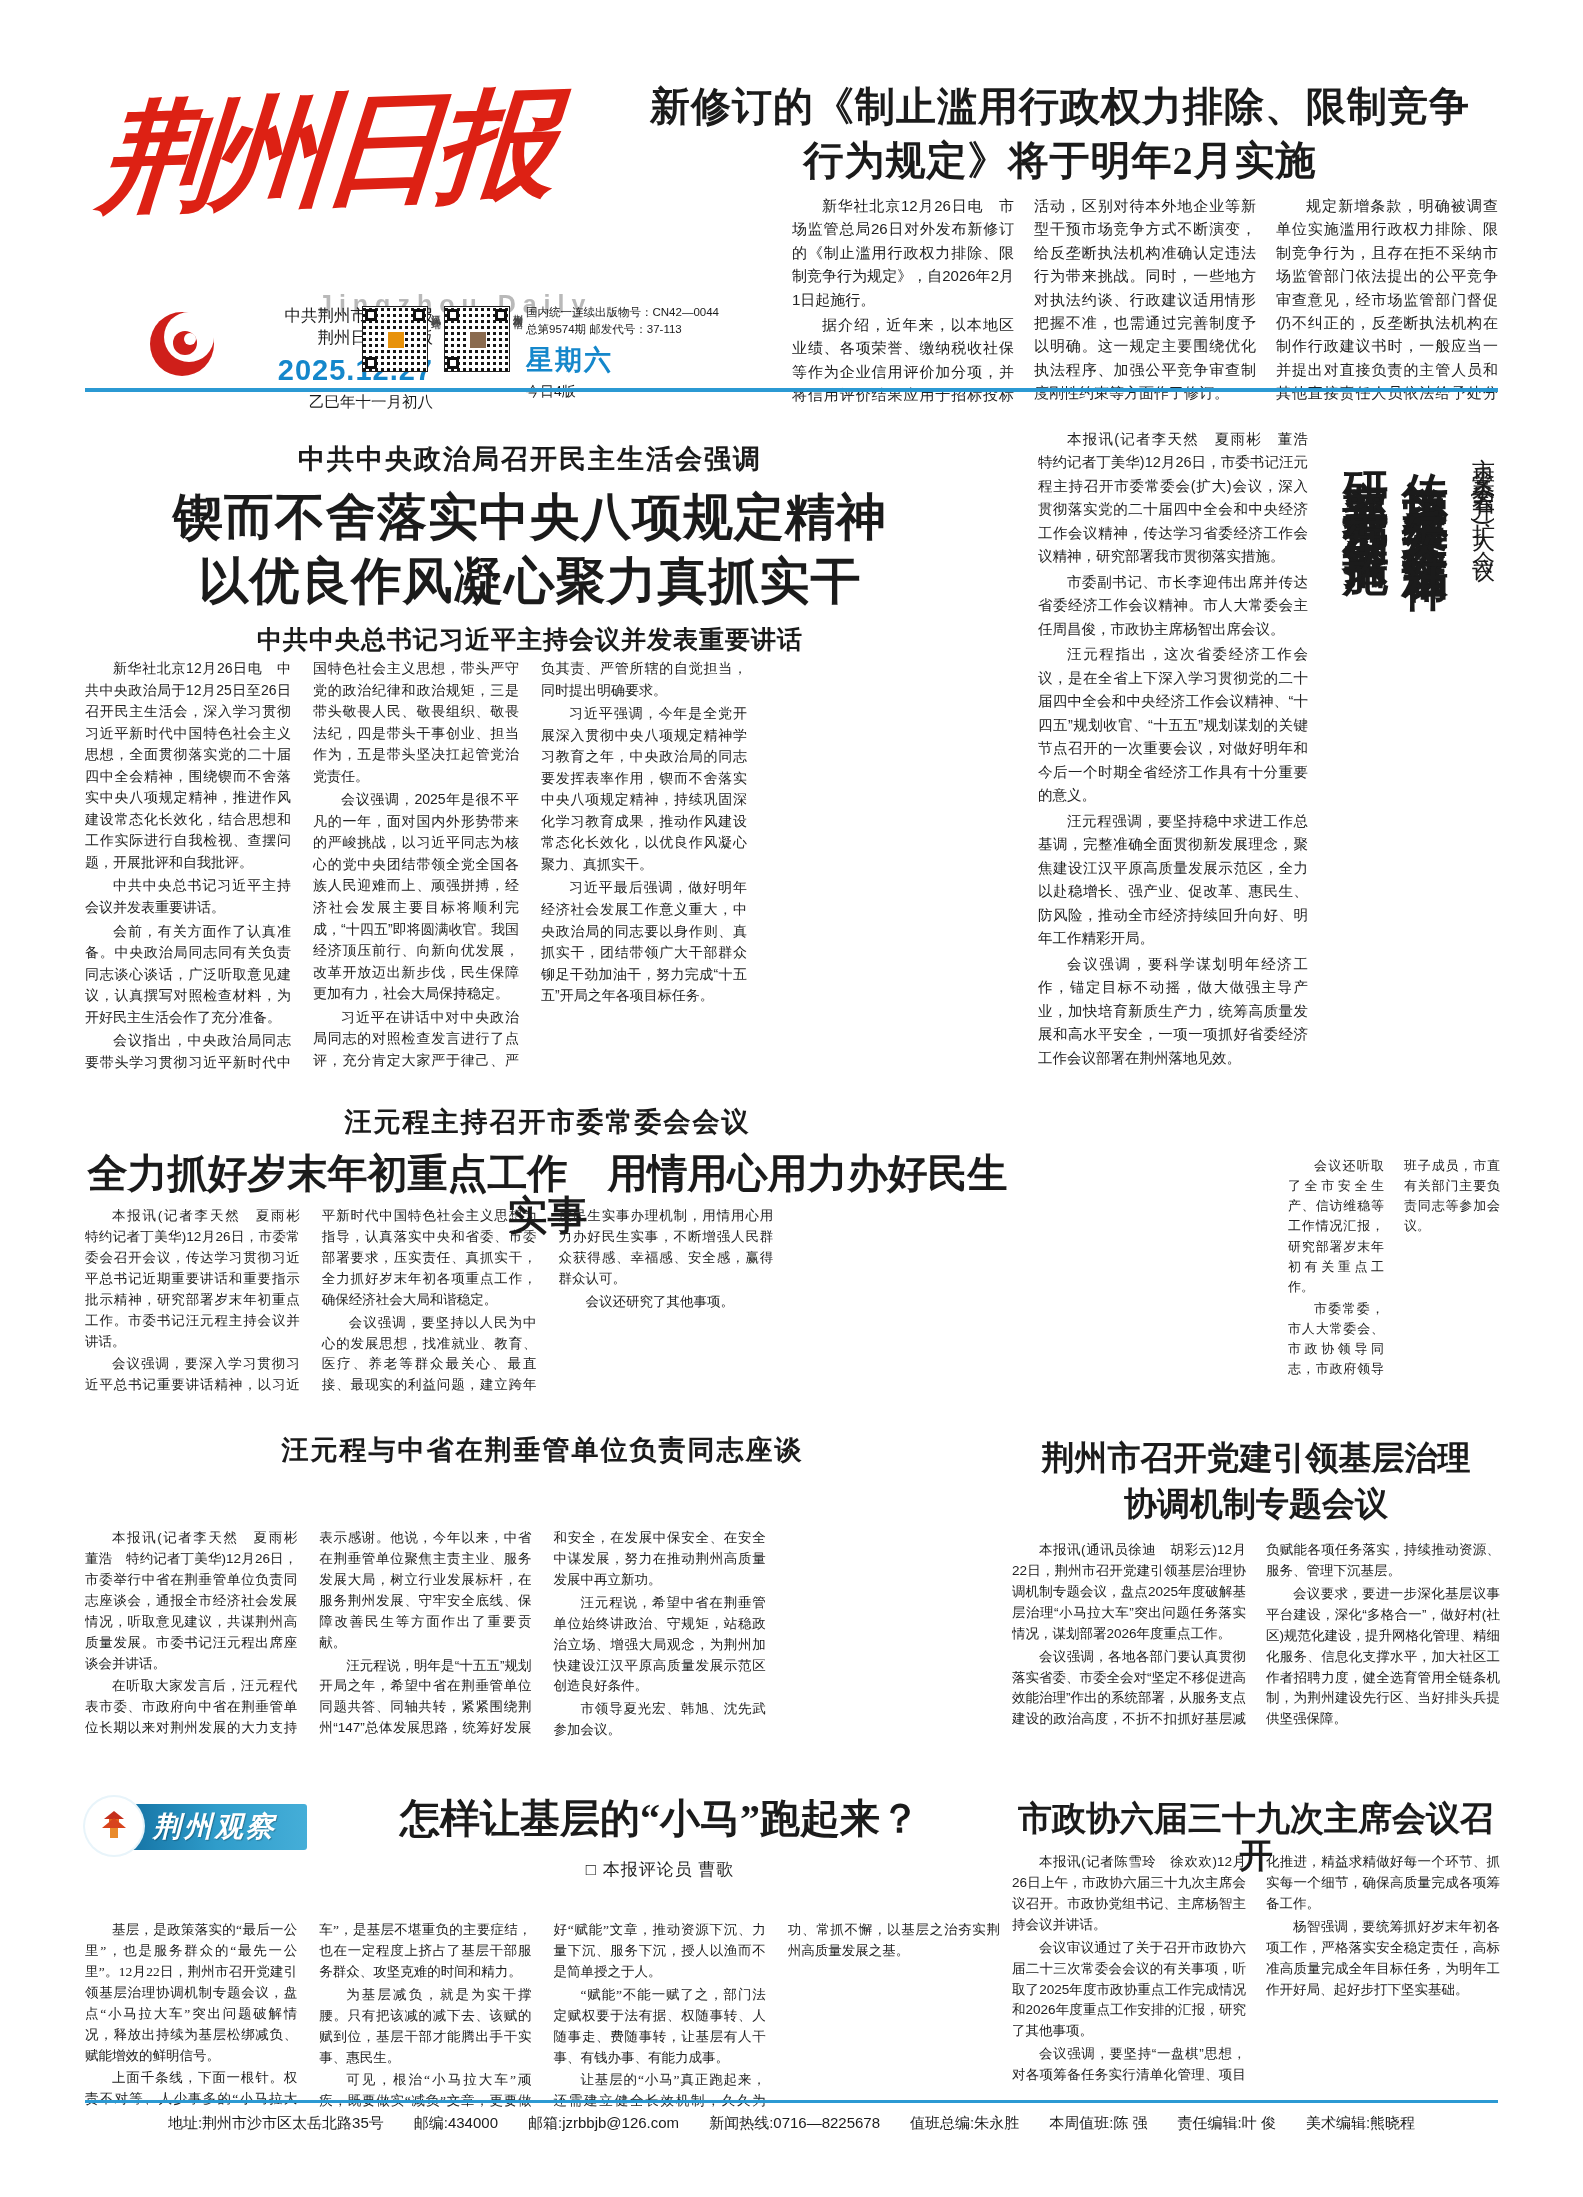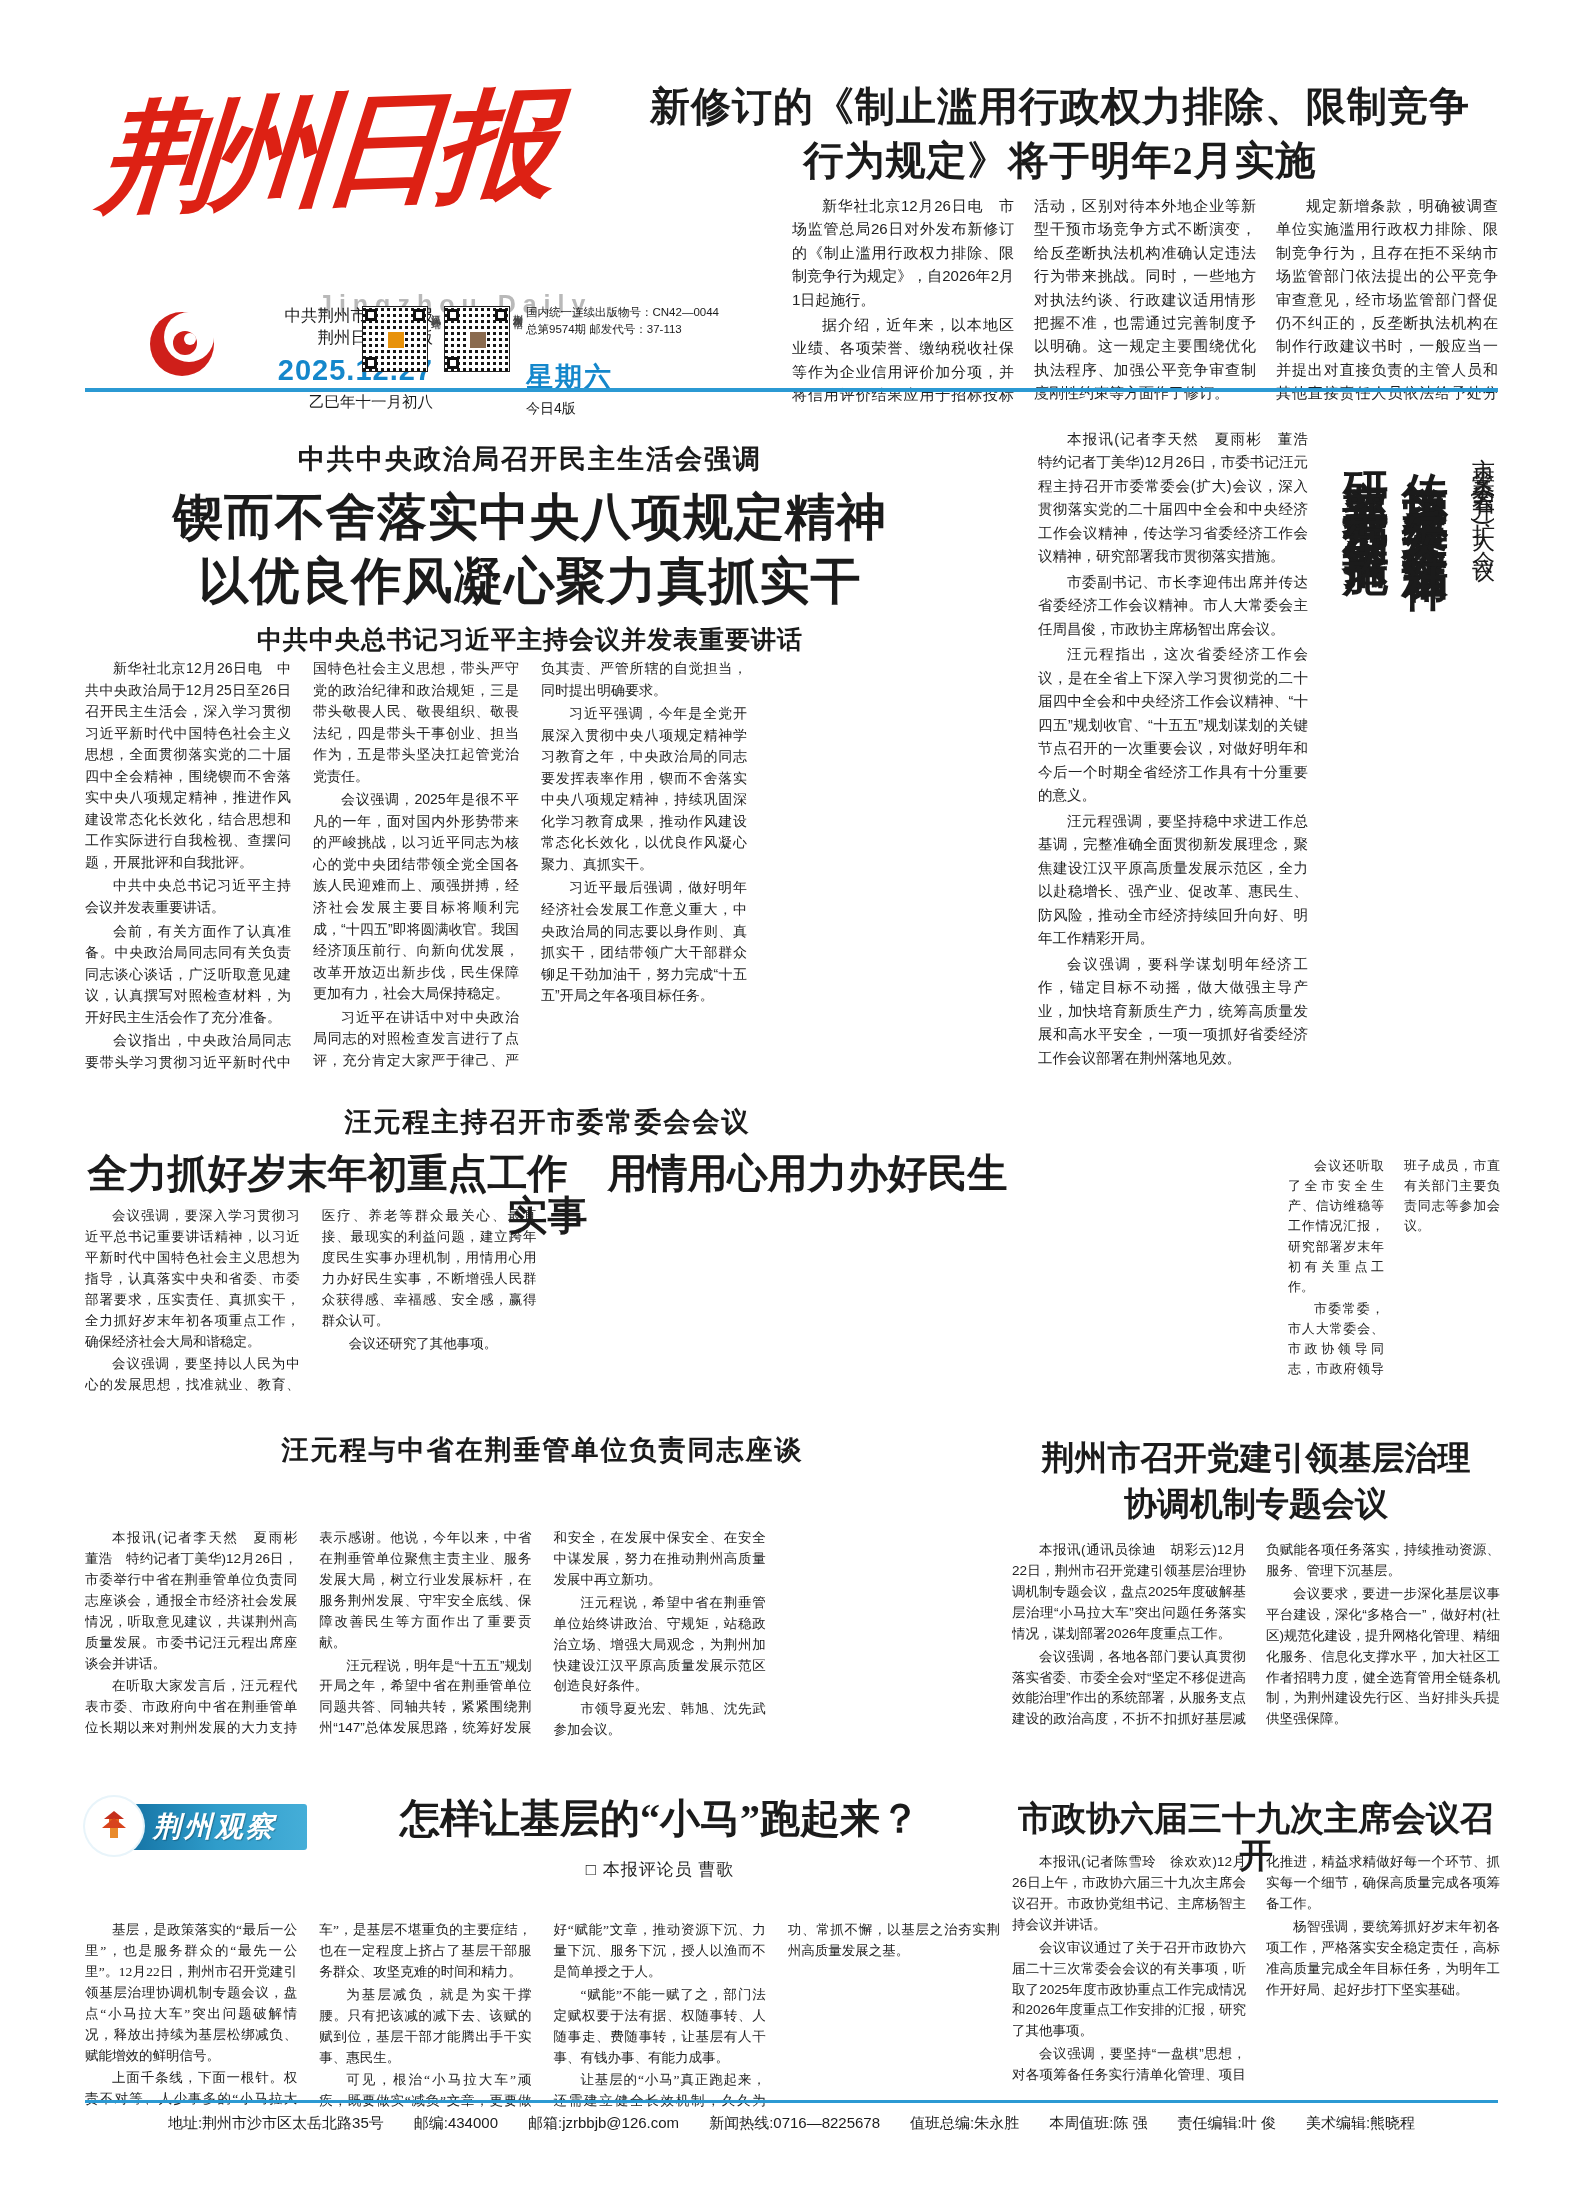--- a/index.html
+++ b/index.html
@@ -19,21 +19,21 @@
   .qr{width:64px;height:64px;position:relative;border:1px solid #222;
       background:repeating-linear-gradient(0deg,#161616 0 3px,#fff 3px 6px),
                  repeating-linear-gradient(90deg,#161616 0 3px,#fff 3px 6px);
       background-blend-mode:lighten}
   .qr .fe{position:absolute;width:12px;height:12px;background:#fff;border:3px solid #111;box-sizing:border-box}
   .qr .tl{left:2px;top:2px}.qr .tr{right:2px;top:2px}.qr .bl{left:2px;bottom:2px}
   .qr .qc{position:absolute;left:24px;top:24px;width:16px;height:16px;border:1px solid #fff}
   .qr-cap{writing-mode:vertical-rl;font-size:10px;color:#444;height:64px;line-height:1.15;margin-left:2px;letter-spacing:1px}
   .issue{width:210px;line-height:1.5}
   .issue .i1{font-size:11.5px;white-space:nowrap}
-  .issue .wd{font-weight:700;font-size:27px;color:#1487cb;letter-spacing:2px;margin-top:18px}
+  .issue .wd{font-weight:700;font-size:27px;color:#1487cb;letter-spacing:2px;margin-top:1px}
   .issue .pg{font-size:14px;margin-top:1px}
   .blue-rule{background:#2b99d3}
   
   .center{text-align:center}
   .serif-h{font-family:"Liberation Serif",serif;font-weight:900}
   .tr-head{font-size:40px;line-height:1.36;letter-spacing:1px}
   .kicker{font-weight:700;font-size:27px;letter-spacing:2px}
   .lead-h{font-weight:900;font-size:50px;line-height:1;letter-spacing:1px;font-family:"Liberation Sans",sans-serif}
   .lead-sub{font-weight:700;font-size:25px;letter-spacing:1px}
   .mid-h{font-size:40px;line-height:1.05}
@@ -165,20 +165,21 @@
 <div class="abs bodytxt cols2 f13" style="left:1288px;top:1156px;width:212px;height:226px">
     <p class="para">会议还听取了全市安全生产、信访维稳等工作情况汇报，研究部署岁末年初有关重点工作。</p>
     <p class="para">市委常委，市人大常委会、市政协领导同志，市政府领导班子成员，市直有关部门主要负责同志等参加会议。</p>
   </div>
 
 <div class="abs center" style="left:85px;top:1104px;width:925px">
   <div class="kicker">汪元程主持召开市委常委会会议</div>
   <div class="serif-h mid-h" style="margin-top:13px">全力抓好岁末年初重点工作　用情用心用力办好民生实事</div>
 </div>
 <div class="abs bodytxt cols4 f135" style="left:85px;top:1206px;width:925px;height:206px">
+    <p class="para">本报讯(记者李天然　夏雨彬　特约记者丁美华)12月26日，市委常委会召开会议，传达学习贯彻习近平总书记近期重要讲话和重要指示批示精神，研究部署岁末年初重点工作。市委书记汪元程主持会议并讲话。</p>
     <p class="para">会议强调，要深入学习贯彻习近平总书记重要讲话精神，以习近平新时代中国特色社会主义思想为指导，认真落实中央和省委、市委部署要求，压实责任、真抓实干，全力抓好岁末年初各项重点工作，确保经济社会大局和谐稳定。</p>
     <p class="para">会议强调，要坚持以人民为中心的发展思想，找准就业、教育、医疗、养老等群众最关心、最直接、最现实的利益问题，建立跨年度民生实事办理机制，用情用心用力办好民生实事，不断增强人民群众获得感、幸福感、安全感，赢得群众认可。</p>
     <p class="para">会议还研究了其他事项。</p>
   </div>
 
 <div class="abs center" style="left:85px;top:1432px;width:915px">
   <div class="kicker">汪元程与中省在荆垂管单位负责同志座谈</div>
 </div>
 <div class="abs bodytxt cols4 f135" style="left:85px;top:1528px;width:915px;height:232px">
     <p class="para">本报讯(记者李天然　夏雨彬　董浩　特约记者丁美华)12月26日，市委举行中省在荆垂管单位负责同志座谈会，通报全市经济社会发展情况，听取意见建议，共谋荆州高质量发展。市委书记汪元程出席座谈会并讲话。</p>

